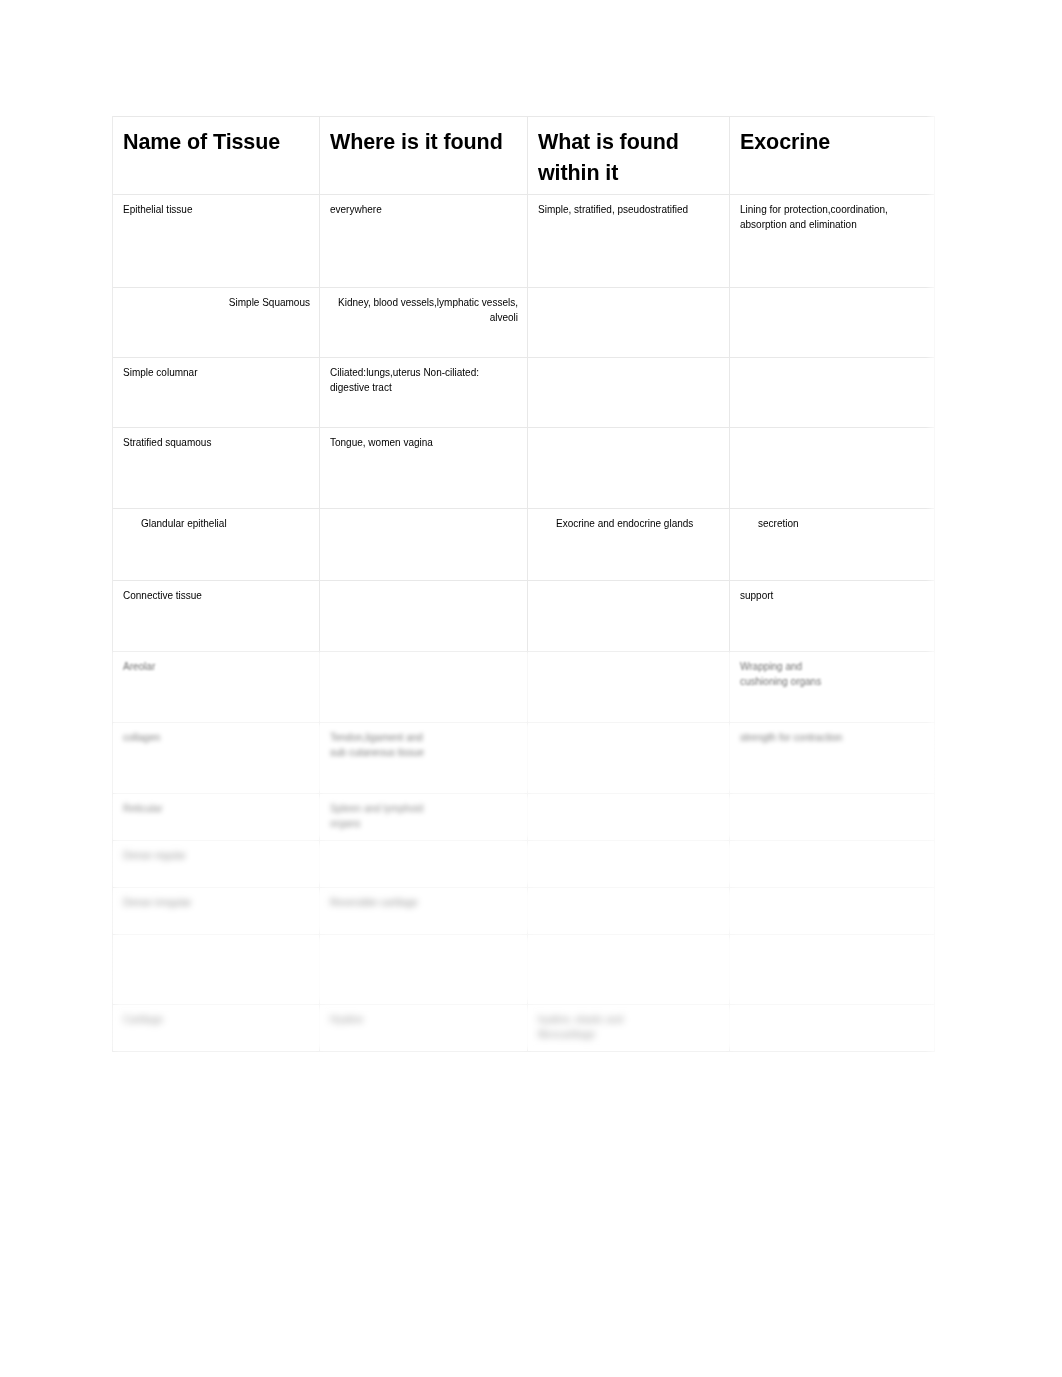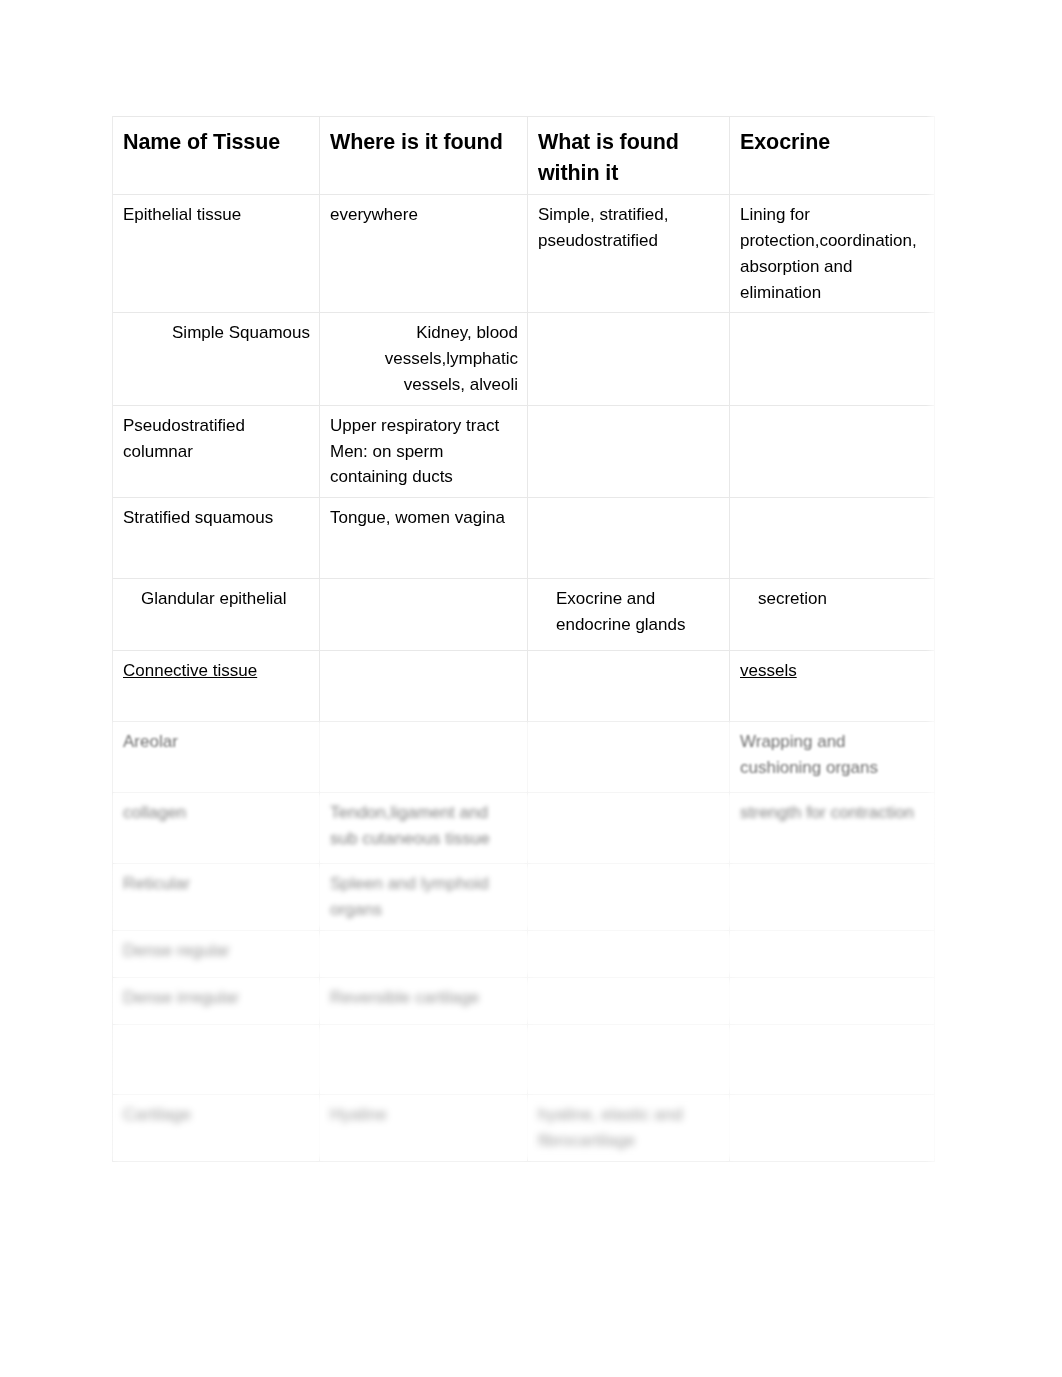--- a/index.html
+++ b/index.html
@@ -63,21 +63,21 @@
     font-weight: bold;
     line-height: 1.42;
     letter-spacing: -0.1px;
     padding-top: 10px;
     padding-bottom: 6px;
     height: 72px;
   }
 
   
   tr.body-row td {
-    font-size: 17px;
+    font-size: 10px;
     line-height: 1.52;
   }
 
   
   td.v-mid { vertical-align: middle; }
 
   
   tr.r1 td { height: 93px; }
   tr.r2 td { height: 70px; text-align: right; }
   tr.r3 td { height: 70px; }
@@ -89,21 +89,21 @@
   tr.r9 td { height: 71px; }
   tr.r10 td { height: 71px; }
   tr.r11 td { height: 47px; }
   tr.r12 td { height: 47px; }
   tr.r13 td { height: 47px; }
   tr.r14 td { height: 70px; }
   tr.r15 td { height: 47px; }
 
   
   .blur-0  { filter: none; }
-  .blur-1  { filter: blur(0.35px); text-decoration: underline; }
+  .blur-1  { filter: blur(0.35px); }
   .blur-2  { filter: blur(1.1px);  color: #6f6f6f; }
   .blur-3  { filter: blur(2.0px);  color: #838383; }
   .blur-4  { filter: blur(2.7px);  color: #8e8e8e; }
   .blur-5  { filter: blur(3.2px);  color: #999999; }
   .blur-6  { filter: blur(3.6px);  color: #a1a1a1; }
 
   
   .edge-soft {
     position: absolute;
     pointer-events: none;
@@ -158,48 +158,48 @@
           <td>Lining for protection,coordination, absorption and elimination</td>
         </tr>
 
         <tr class="body-row r2 blur-0">
           <td class="v-mid">Simple Squamous</td>
           <td>Kidney, blood vessels,lymphatic vessels, alveoli</td>
           <td></td>
           <td></td>
         </tr>
 
-
-        <tr class="body-row r4 blur-0">
-          <td>Pseudostratified columnar</td>
-          <td>Upper respiratory tract Men: on sperm containing ducts</td>
-          <td></td>
-          <td></td>
-        </tr>
+        <tr class="body-row r3 blur-0">
+          <td class="v-mid">Simple columnar</td>
+          <td>Ciliated:lungs,uterus Non-ciliated: digestive tract</td>
+          <td></td>
+          <td></td>
+        </tr>
+
 
         <tr class="body-row r5 blur-0">
           <td>Stratified squamous</td>
           <td>Tongue, women vagina</td>
           <td></td>
           <td></td>
         </tr>
 
 
         <tr class="body-row r7 blur-0">
           <td class="v-mid">Glandular epithelial</td>
           <td></td>
           <td>Exocrine and endocrine glands</td>
           <td>secretion</td>
         </tr>
 
         <tr class="body-row r8 blur-1">
           <td class="v-mid">Connective tissue</td>
           <td></td>
           <td></td>
-          <td>vessels</td>
+          <td>support</td>
         </tr>
 
         <tr class="body-row r9 blur-2">
           <td class="v-mid">Areolar</td>
           <td></td>
           <td></td>
           <td>
             <span class="cell-line">Wrapping and</span>
             <span class="cell-line">cushioning organs</span>
           </td>

